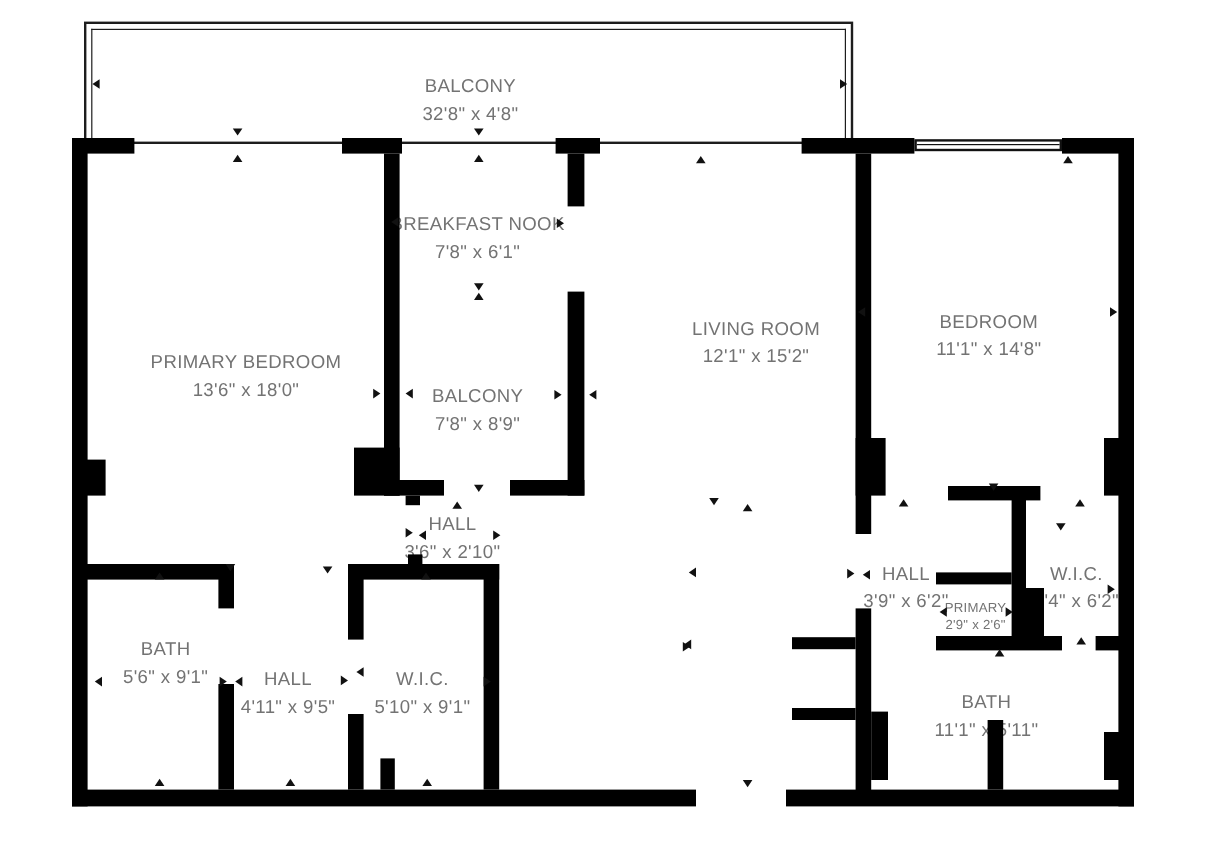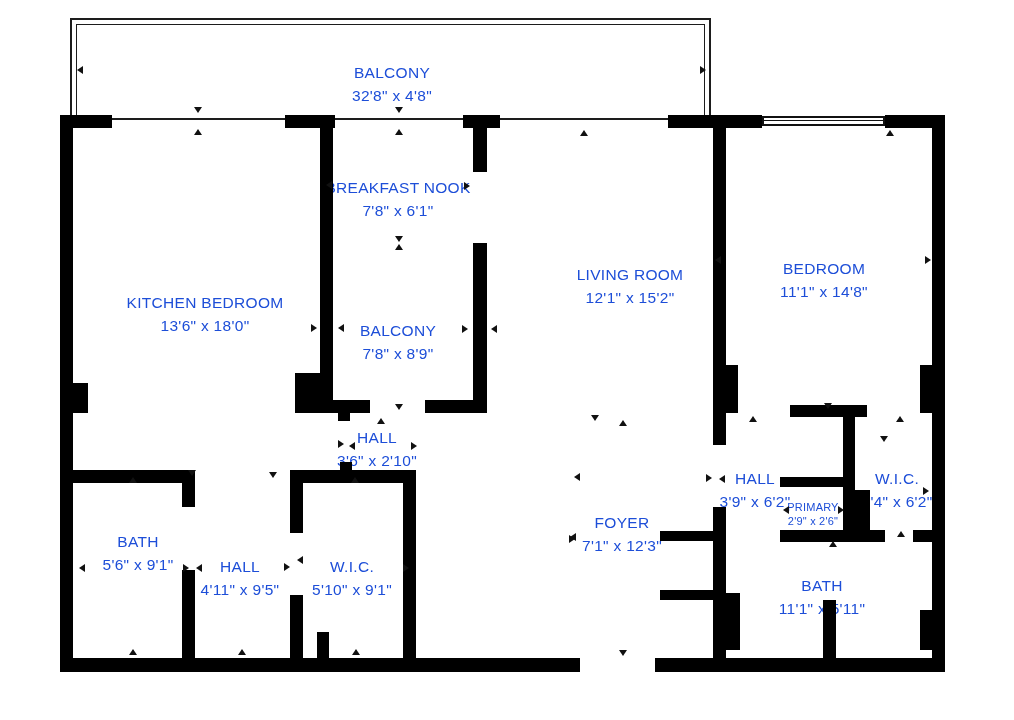--- a/index.html
+++ b/index.html
@@ -3,21 +3,21 @@
 <meta charset="utf-8">
 <style>
   html,body{margin:0;padding:0;background:#ffffff;}
   #plan{
     position:relative;width:1014px;height:720px;background:#ffffff;overflow:hidden;
     font-family:"Liberation Sans", sans-serif;
   }
   .wall{position:absolute;background:#000000;}
   .room-label{
     position:absolute;transform:translate(-50%,-50%);
-    text-align:center;color:#1d4ed8;white-space:nowrap;
+    text-align:center;color:#737373;white-space:nowrap;
   }
   .rname{font-size:15.5px;line-height:23px;letter-spacing:.3px;}
   .rdims{font-size:15.5px;line-height:23px;letter-spacing:.3px;}
   .room-label.small .rname{font-size:11px;line-height:14px;letter-spacing:.2px;}
   .room-label.small .rdims{font-size:11px;line-height:14px;letter-spacing:.2px;}
   .balcony-rail{
     position:absolute;left:70px;top:18px;width:637px;height:98px;
     border:2px solid #1d1d1d;background:transparent;
   }
   .balcony-rail-inner{
@@ -52,21 +52,21 @@
 
   <div class="room-label" style="left:392px;top:84px">
     <div class="rname">BALCONY</div>
     <div class="rdims">32'8" x 4'8"</div>
   </div>
   <div class="room-label" style="left:398px;top:199px">
     <div class="rname">BREAKFAST NOOK</div>
     <div class="rdims">7'8" x 6'1"</div>
   </div>
   <div class="room-label" style="left:205px;top:314px">
-    <div class="rname">KITCHEN BEDROOM</div>
+    <div class="rname">PRIMARY BEDROOM</div>
     <div class="rdims">13'6" x 18'0"</div>
   </div>
   <div class="room-label" style="left:398px;top:342px">
     <div class="rname">BALCONY</div>
     <div class="rdims">7'8" x 8'9"</div>
   </div>
   <div class="room-label" style="left:630px;top:286px">
     <div class="rname">LIVING ROOM</div>
     <div class="rdims">12'1" x 15'2"</div>
   </div>
@@ -82,24 +82,20 @@
     <div class="rname">BATH</div>
     <div class="rdims">5'6" x 9'1"</div>
   </div>
   <div class="room-label" style="left:240px;top:578px">
     <div class="rname">HALL</div>
     <div class="rdims">4'11" x 9'5"</div>
   </div>
   <div class="room-label" style="left:352px;top:578px">
     <div class="rname">W.I.C.</div>
     <div class="rdims">5'10" x 9'1"</div>
-  </div>
-  <div class="room-label" style="left:622px;top:534px">
-    <div class="rname">FOYER</div>
-    <div class="rdims">7'1" x 12'3"</div>
   </div>
   <div class="room-label" style="left:755px;top:490px">
     <div class="rname">HALL</div>
     <div class="rdims">3'9" x 6'2"</div>
   </div>
   <div class="room-label small" style="left:813px;top:514px">
     <div class="rname">PRIMARY</div>
     <div class="rdims">2'9" x 2'6"</div>
   </div>
   <div class="room-label" style="left:897px;top:490px">

